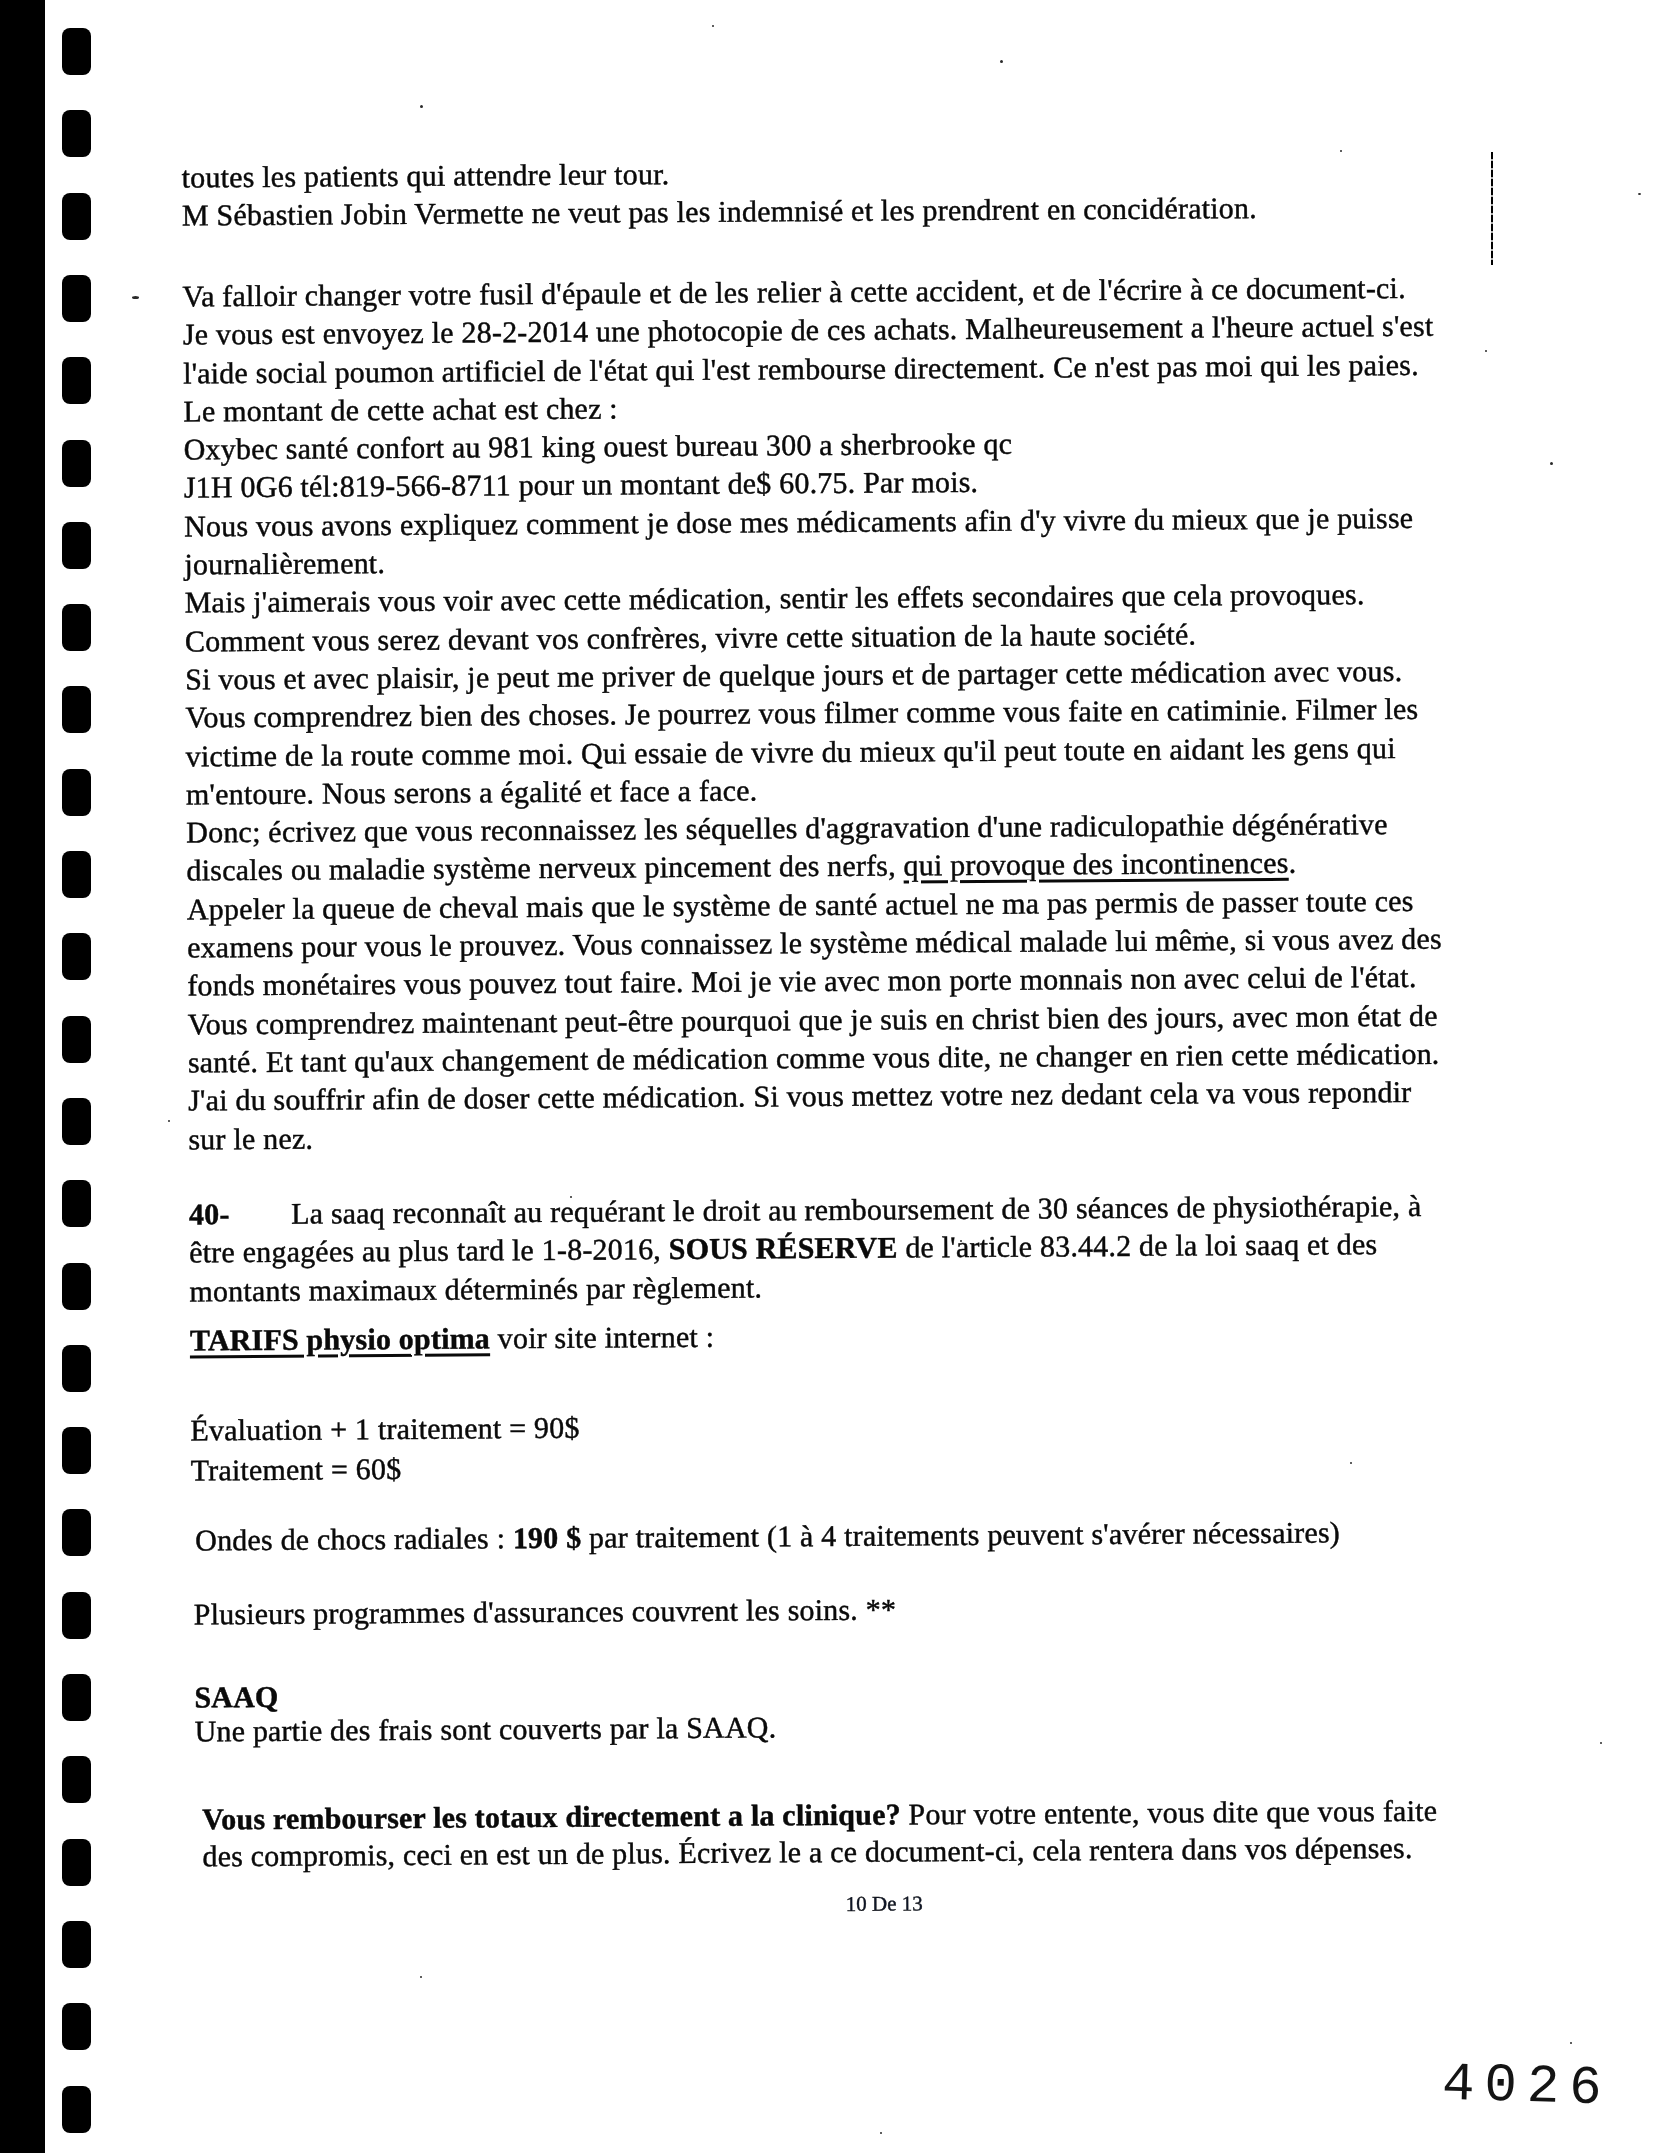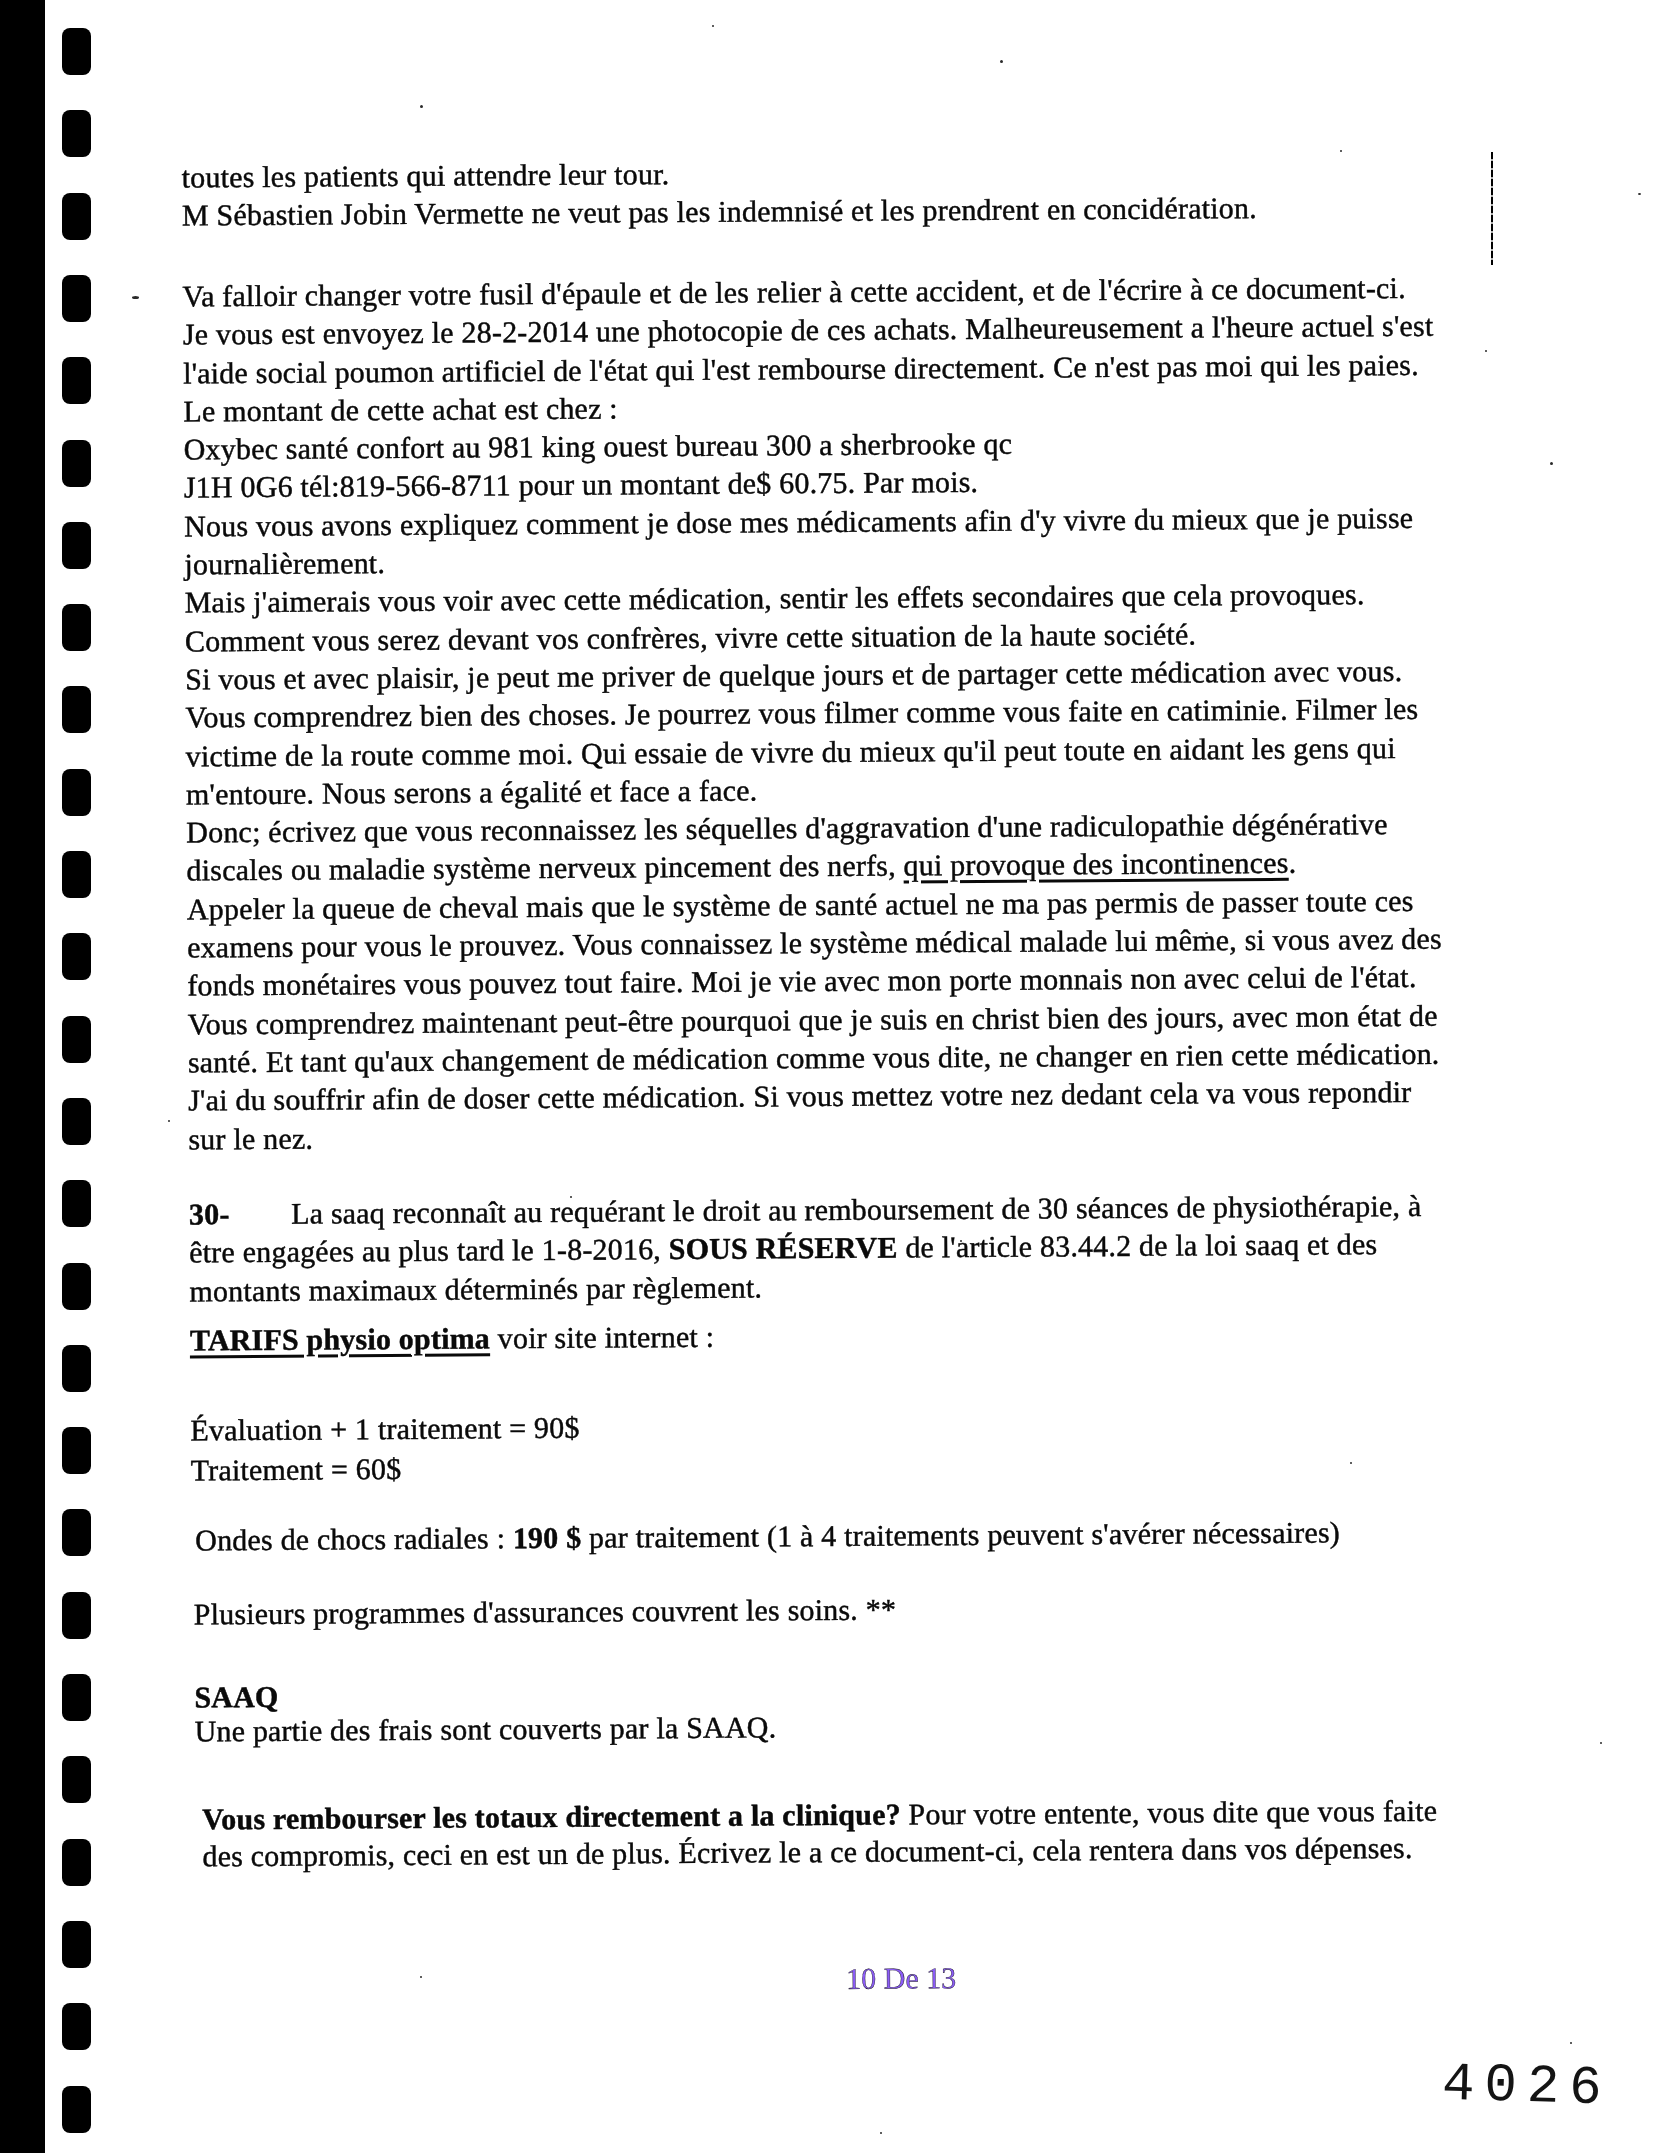--- a/index.html
+++ b/index.html
@@ -17,21 +17,21 @@
   .block{position:absolute;}
   .tline{
     white-space:nowrap;color:#0a0a0a;font-size:30px;
     -webkit-text-stroke:0.45px #0a0a0a;
     letter-spacing:0.2px;
   }
   .seg{display:inline;}
   .seg.b{font-weight:700;}
   .seg.u{text-decoration:underline;text-decoration-thickness:3px;text-underline-offset:5px;}
   #page-footer{
-    position:absolute;left:840px;top:1962px;font-size:30px;color:#8b5cf6;
+    position:absolute;left:840px;top:1892px;font-size:21px;color:#0f172a;
     -webkit-text-stroke:0.4px #111;white-space:nowrap;
   }
   #stamp{
     position:absolute;left:1442px;top:2056px;
     font-family:"Liberation Mono","DejaVu Sans Mono",monospace;
     font-size:54px;letter-spacing:10px;color:#141414;
     transform:rotate(1.6deg);white-space:nowrap;
   }
   #artifact-line{
     position:absolute;left:1491px;top:152px;width:2px;height:113px;
@@ -98,21 +98,21 @@
           <div class="tline" style="line-height: 38.3px;"><span class="seg">discales ou maladie système nerveux pincement des nerfs, </span><span class="seg u">qui provoque des incontinences</span><span class="seg">.</span></div>
           <div class="tline" style="line-height: 38.3px;"><span class="seg">Appeler la queue de cheval mais que le système de santé actuel ne ma pas permis de passer toute ces</span></div>
           <div class="tline" style="line-height: 38.3px;"><span class="seg">examens pour vous le prouvez. Vous connaissez le système médical malade lui même, si vous avez des</span></div>
           <div class="tline" style="line-height: 38.3px;"><span class="seg">fonds monétaires vous pouvez tout faire. Moi je vie avec mon porte monnais non avec celui de l'état.</span></div>
           <div class="tline" style="line-height: 38.3px;"><span class="seg">Vous comprendrez maintenant peut-être pourquoi que je suis en christ bien des jours, avec mon état de</span></div>
           <div class="tline" style="line-height: 38.3px;"><span class="seg">santé. Et tant qu'aux changement de médication comme vous dite, ne changer en rien cette médication.</span></div>
           <div class="tline" style="line-height: 38.3px;"><span class="seg">J'ai du souffrir afin de doser cette médication. Si vous mettez votre nez dedant cela va vous repondir</span></div>
           <div class="tline" style="line-height: 38.3px;"><span class="seg">sur le nez.</span></div>
         </div>
         <div class="block" style="top: 1191px; left: 188px;">
-          <div class="tline" style="line-height: 38.3px;"><span class="seg b">30-</span><span class="seg">&nbsp;&nbsp;&nbsp;&nbsp;&nbsp;&nbsp;&nbsp;&nbsp;La saaq reconnaît au requérant le droit au remboursement de 30 séances de physiothérapie, à</span></div>
+          <div class="tline" style="line-height: 38.3px;"><span class="seg b">40-</span><span class="seg">&nbsp;&nbsp;&nbsp;&nbsp;&nbsp;&nbsp;&nbsp;&nbsp;La saaq reconnaît au requérant le droit au remboursement de 30 séances de physiothérapie, à</span></div>
           <div class="tline" style="line-height: 38.3px;"><span class="seg">être engagées au plus tard le 1-8-2016, </span><span class="seg b">SOUS RÉSERVE</span><span class="seg"> de l'article 83.44.2 de la loi saaq et des</span></div>
           <div class="tline" style="line-height: 38.3px;"><span class="seg">montants maximaux déterminés par règlement.</span></div>
         </div>
         <div class="block" style="top: 1317px; left: 188px;">
           <div class="tline" style="line-height: 38.3px;"><span class="seg b u">TARIFS physio optima</span><span class="seg"> voir site internet :</span></div>
         </div>
         <div class="block" style="top: 1406px; left: 188px;">
           <div class="tline" style="line-height: 40px;"><span class="seg">Évaluation + 1 traitement = 90$</span></div>
           <div class="tline" style="line-height: 40px;"><span class="seg">Traitement = 60$</span></div>
         </div>

